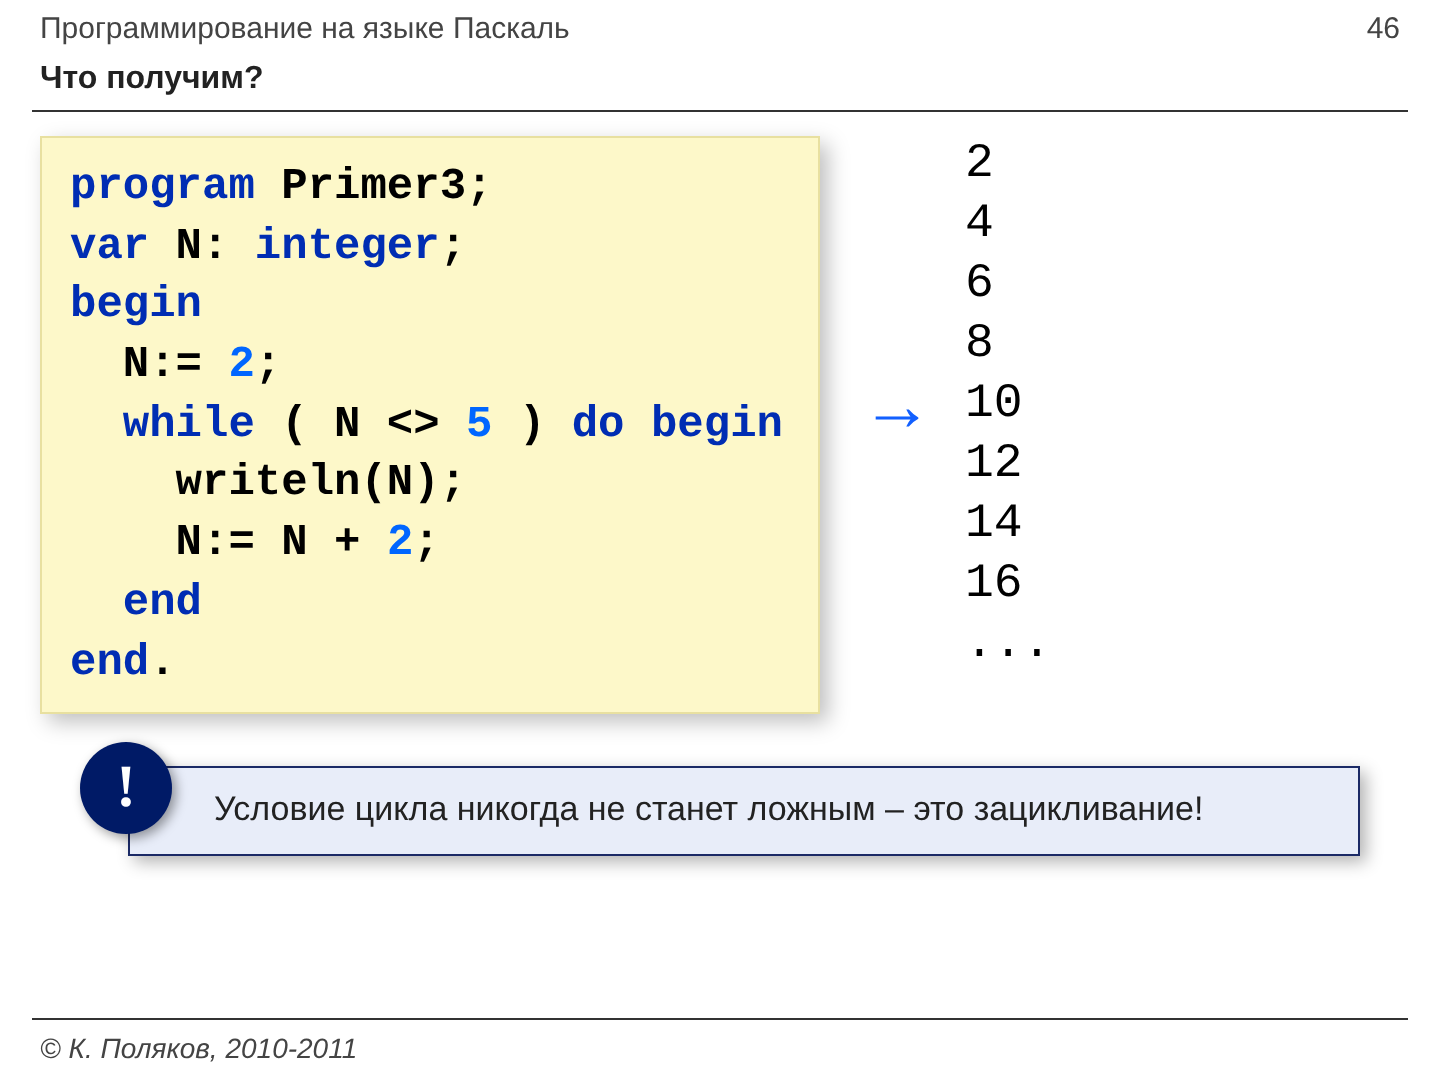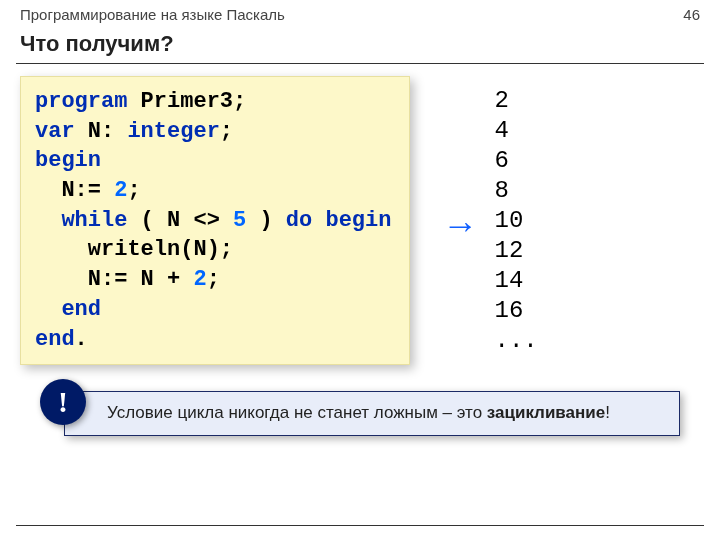--- a/index.html
+++ b/index.html
@@ -16,34 +16,34 @@
     width: 100%;
     padding: 6px 20px 4px 20px;
     display: flex;
     justify-content: space-between;
     align-items: baseline;
     color: #444;
     font-size: 15px;
   }
   .title {
     font-weight: bold;
-    font-size: 22px;
+    font-size: 16px;
     padding: 4px 20px 6px 20px;
     color: #222;
   }
   .rule {
     height: 1px;
     background: #333;
     margin: 0 16px 12px 16px;
   }
   .content {
     display: flex;
     padding: 0 20px;
-    gap: 32px;
-    align-items: center;
+    gap: 20px;
+    align-items: flex-start;
   }
   .codebox {
     background: #fdf8c9;
     border: 1px solid #e8e0a0;
     box-shadow: 4px 4px 10px rgba(0,0,0,0.25);
     padding: 10px 18px 10px 14px;
     font-family: "Courier New", Courier, monospace;
     font-size: 22px;
     font-weight: bold;
     line-height: 1.35;
@@ -78,21 +78,21 @@
   }
   .notebox {
     background: #e8edf9;
     border: 1px solid #1b2a66;
     box-shadow: 3px 3px 8px rgba(0,0,0,0.3);
     padding: 10px 16px 10px 42px;
     font-size: 17px;
     color: #222;
     line-height: 1.35;
   }
-  .notebox .em { font-weight: bold; }
+  .notebox .em { font-weight: normal; }
   .bang {
     position: absolute;
     left: -24px; top: -12px;
     width: 46px; height: 46px;
     border-radius: 50%;
     background: #001a66;
     color: #fff;
     font-size: 30px;
     font-weight: bold;
     display: flex;
@@ -150,13 +150,14 @@
 </div>
 
 <div class="notewrap">
   <div class="bang">!</div>
   <div class="notebox">
     <span>Условие цикла никогда не станет ложным – это </span><span class="em">зацикливание</span><span>!</span>
   </div>
 </div>
 
 <div class="footer">
+  <span>© К. Поляков, 2010-2011</span>
 </div>
 
 </body></html>

